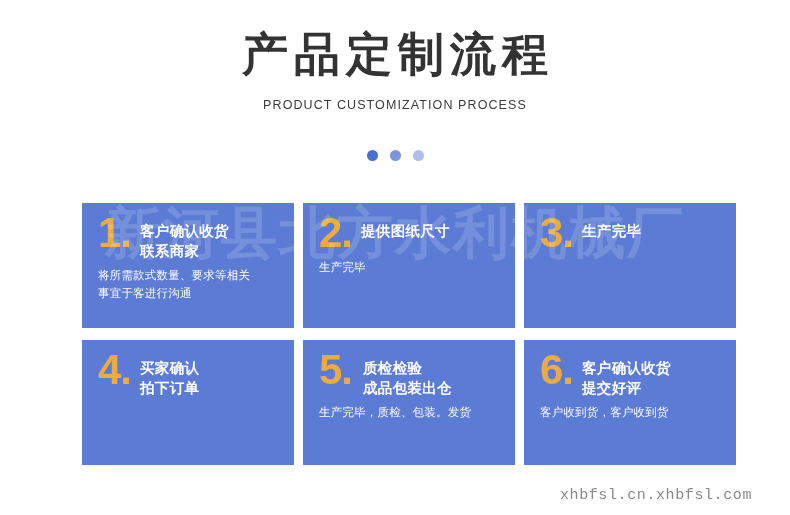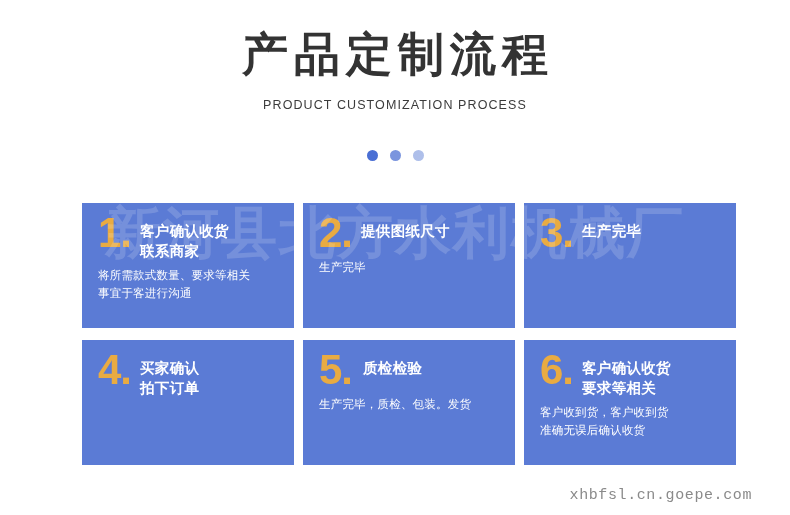--- a/index.html
+++ b/index.html
@@ -228,38 +228,38 @@
           <div>拍下订单</div>
         </div>
       </div>
     </div>
 
     <div class="card wide-num" style="background: rgb(91, 123, 213);">
       <div class="card-top">
         <div class="card-num" style="color: rgb(233, 171, 66);">5.</div>
         <div class="card-title">
           <div>质检检验</div>
+          <div>成品包装出仓</div>
         </div>
       </div>
       <div class="card-body indent">
         <div>生产完毕，质检、包装。发货</div>
       </div>
     </div>
 
     <div class="card" style="background: rgb(91, 123, 213);">
       <div class="card-top">
         <div class="card-num" style="color: rgb(233, 171, 66);">6.</div>
         <div class="card-title">
           <div>客户确认收货</div>
-          <div>要求等相关</div>
+          <div>提交好评</div>
         </div>
       </div>
       <div class="card-body">
         <div>客户收到货，客户收到货</div>
-        <div>准确无误后确认收货</div>
       </div>
     </div>
 
   </div>
 
-  <div class="footer">xhbfsl.cn.goepe.com</div>
+  <div class="footer">xhbfsl.cn.xhbfsl.com</div>
 
 </div>
 
 </body></html>

